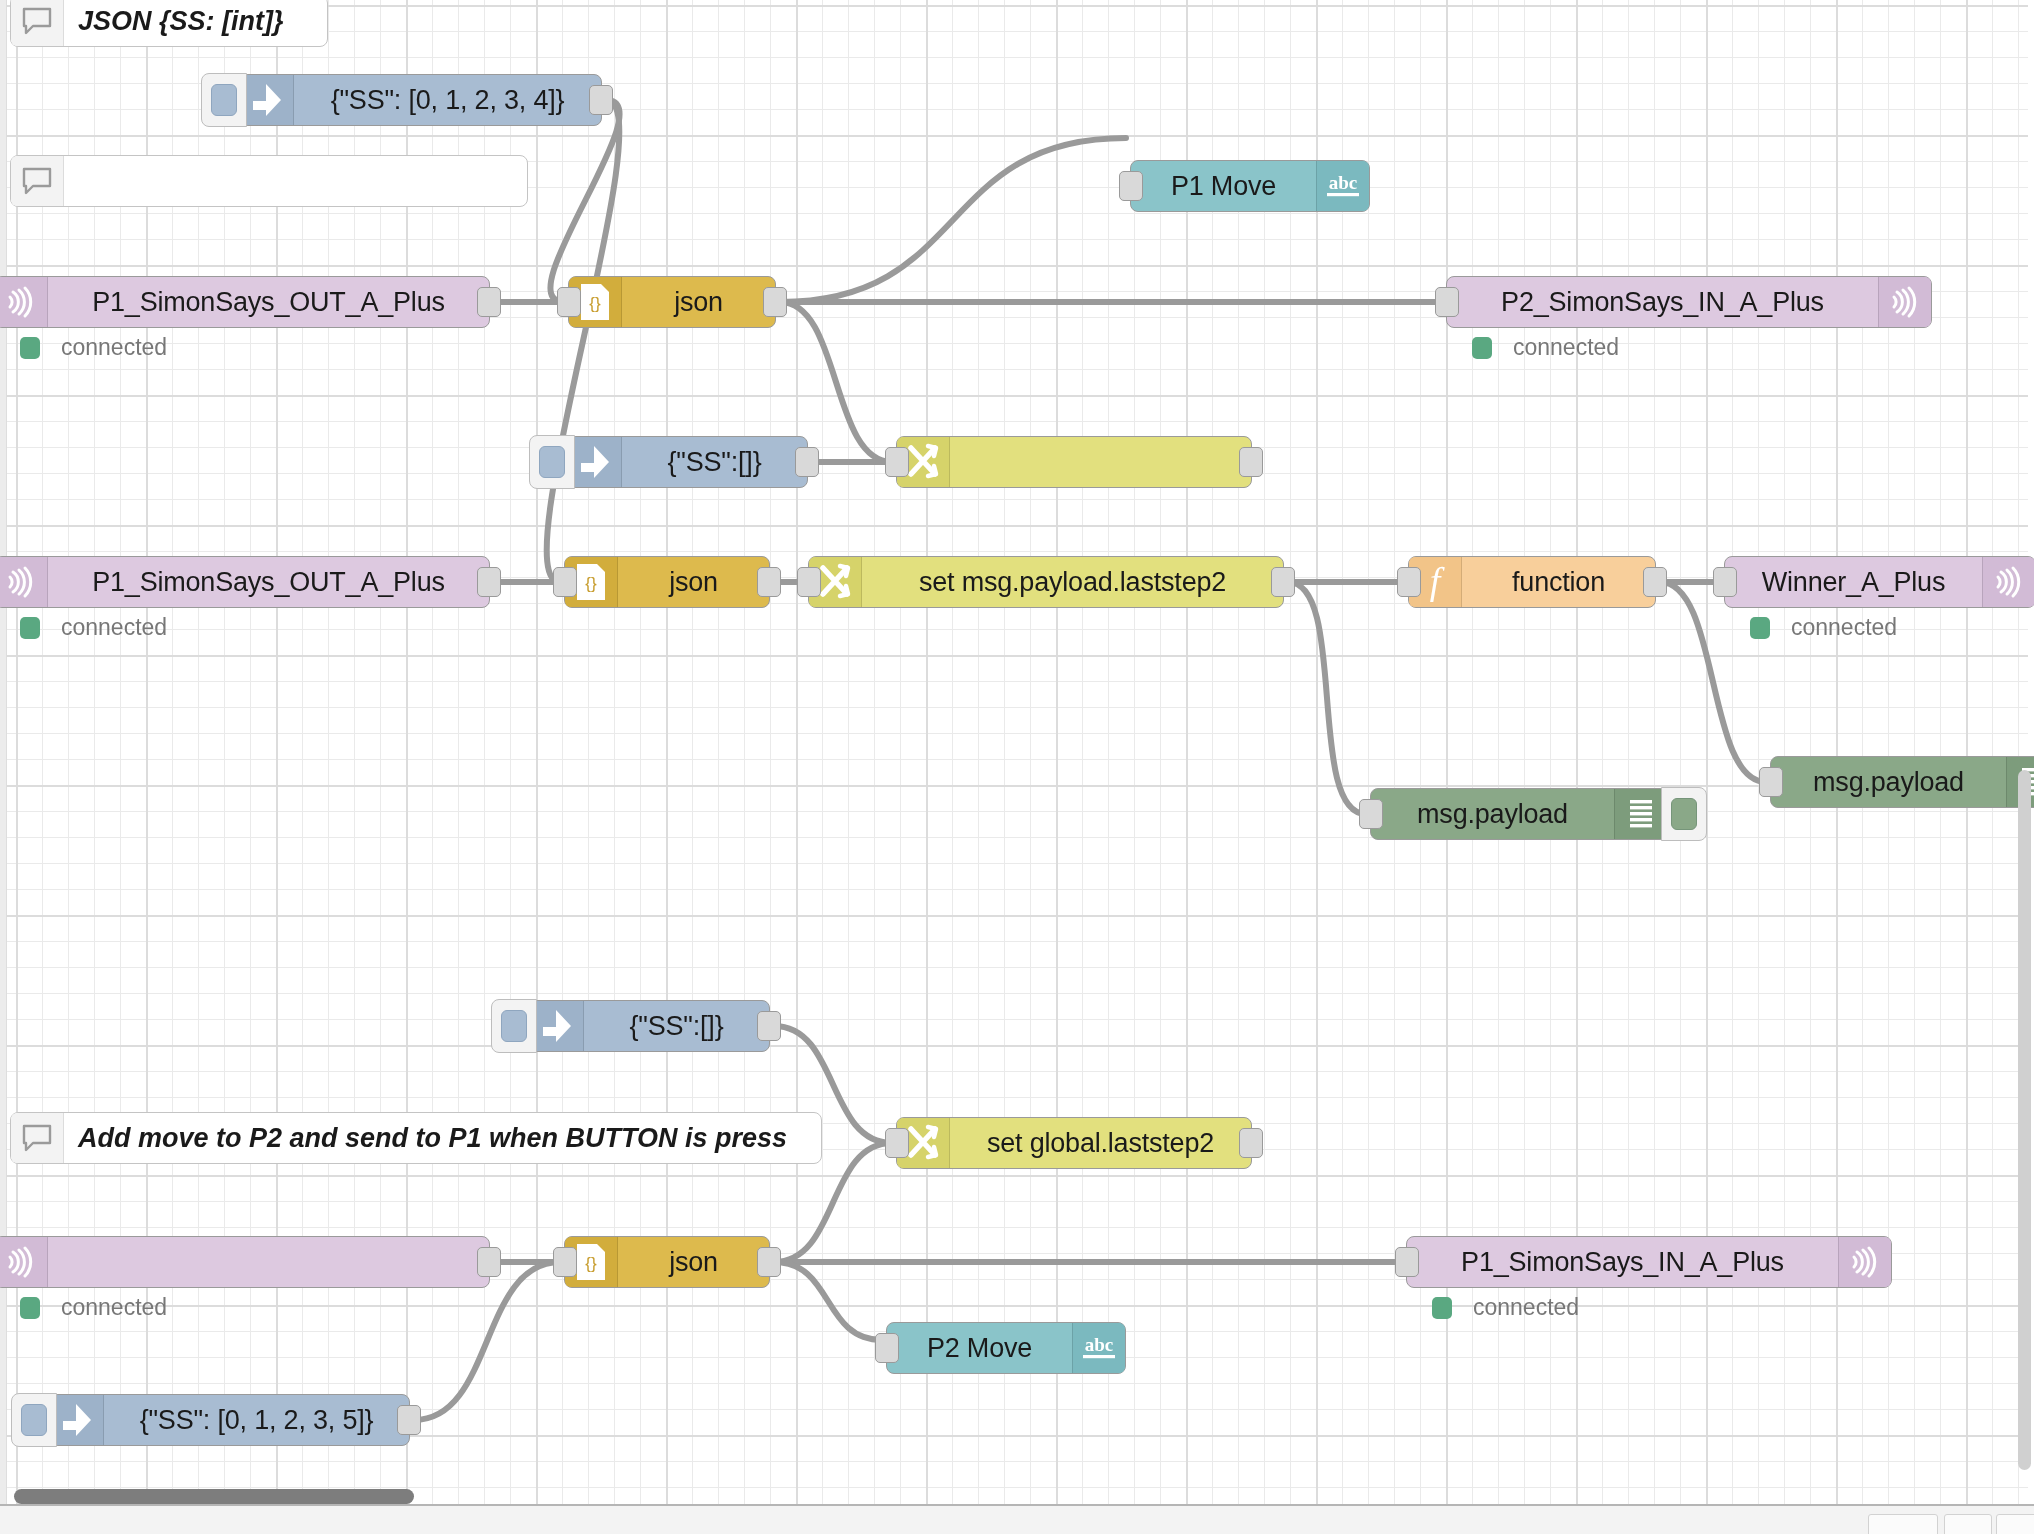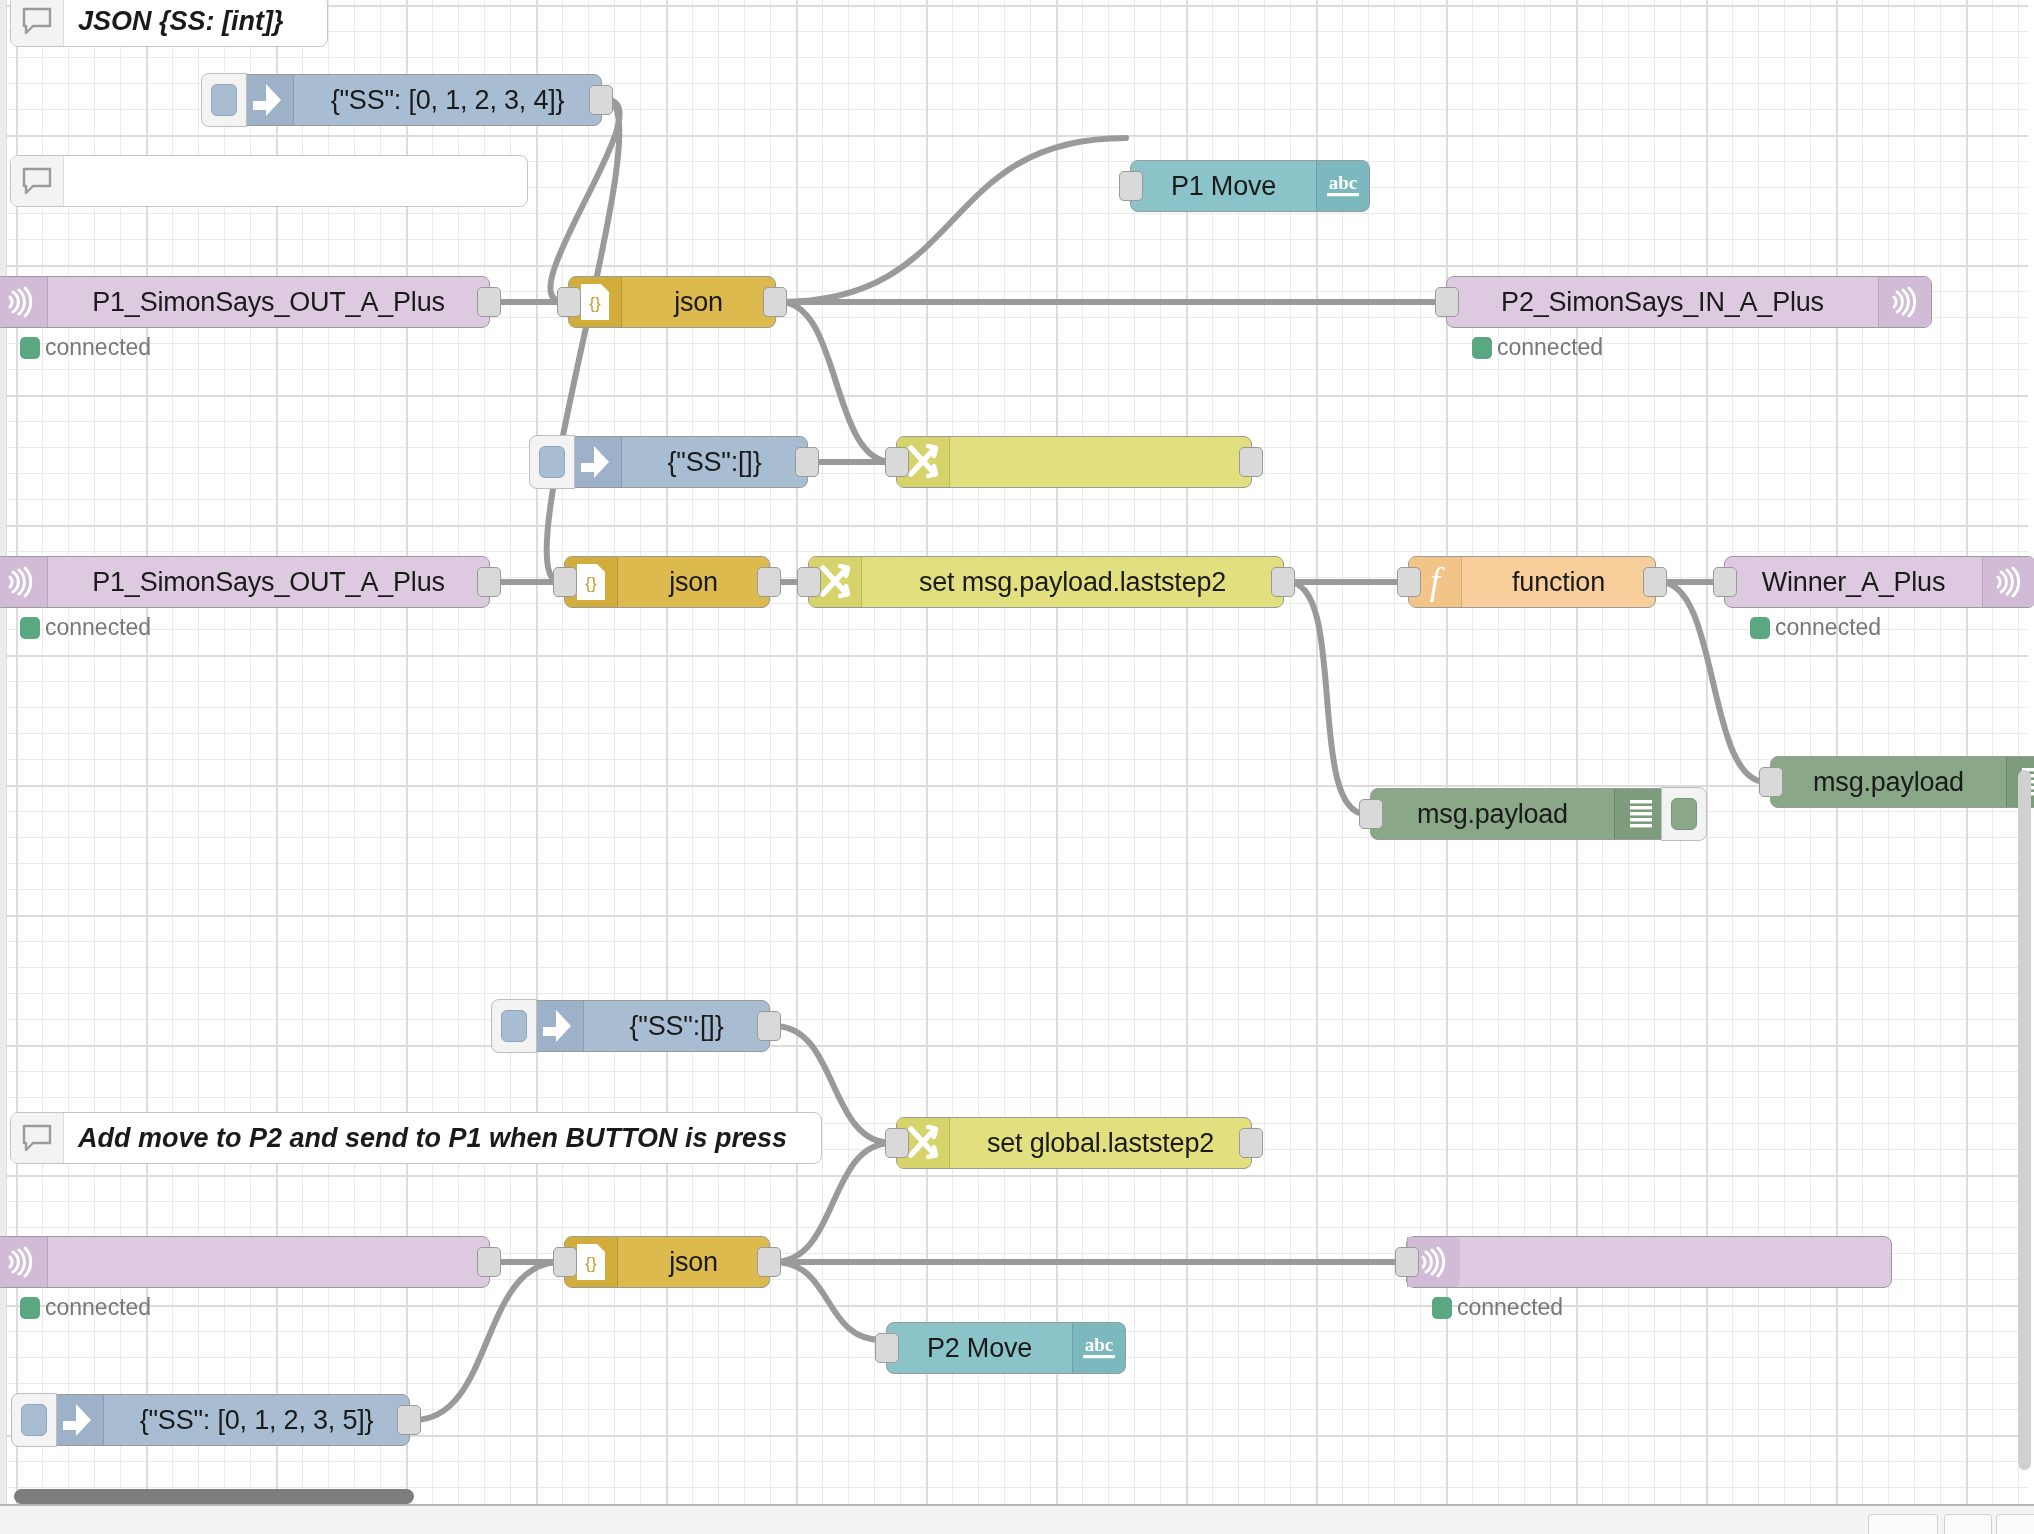--- a/index.html
+++ b/index.html
@@ -189,21 +189,21 @@
     font-weight: bold;
     color: #1a1a1a;
     white-space: nowrap;
   }
 
   
   .status {
     position: absolute;
     display: flex;
     align-items: center;
-    gap: 5px;
+    gap: 21px;
     font-size: 23px;
     color: #777;
     z-index: 5;
     white-space: nowrap;
   }
   .status .dot {
     width: 20px; height: 22px;
     border-radius: 5px;
     background: #5aa881;
     display: inline-block;
@@ -567,20 +567,21 @@
           <svg class="gly" width="32" height="40" viewBox="0 0 32 40">
             <path d="M2 2h20l8 8v28H2z" fill="#ffffff"></path>
             <text x="16" y="27" font-family="Liberation Sans, sans-serif" font-size="17" fill="#c79c2c" text-anchor="middle">{}</text>
           </svg>
         </div>
         <div class="label">json</div>
         <div class="port in"></div>
         <div class="port out"></div>
       </div>
       <div class="node n-mqtt" style="left: 1406px; top: 1236px; width: 486px;">
+        <div class="label">P1_SimonSays_IN_A_Plus</div>
         <div class="icon-box right">
           <svg class="gly" width="34" height="34" viewBox="0 0 34 34">
             <g fill="none" stroke="#ffffff" stroke-width="3" stroke-linecap="round">
               <path d="M9 7 a12 12 0 0 1 0 20"></path>
               <path d="M15 5 a16 16 0 0 1 0 24"></path>
               <path d="M21 3 a20 20 0 0 1 0 28"></path>
               <path d="M6 12 a7 7 0 0 1 0 10"></path>
             </g>
           </svg>
         </div>

